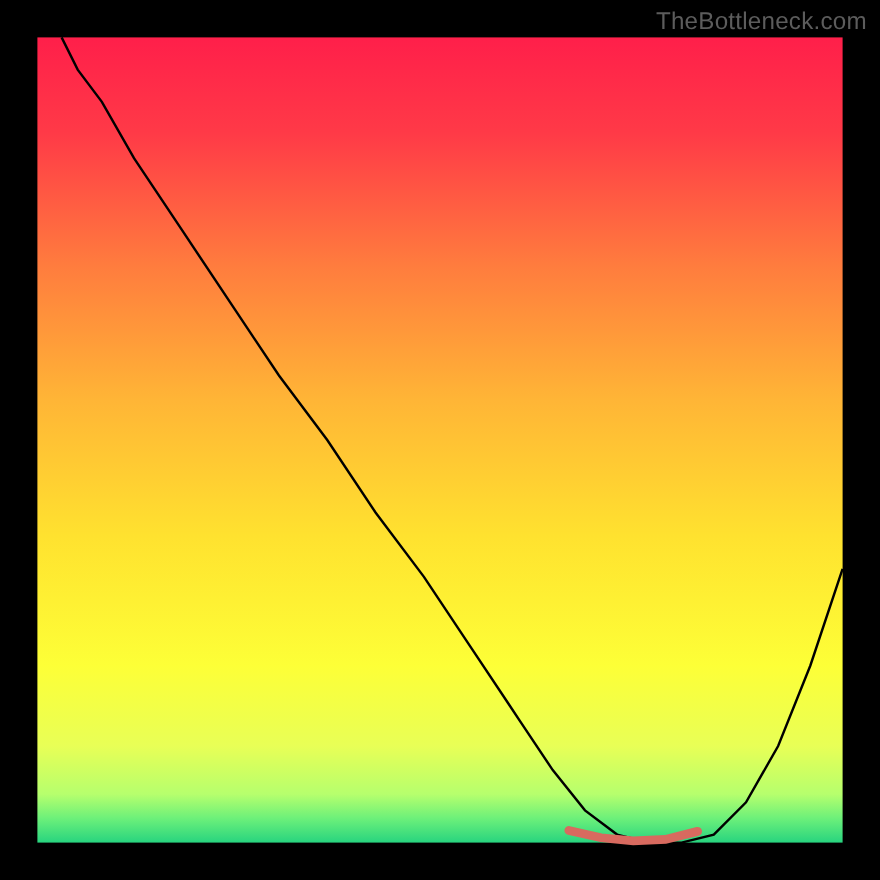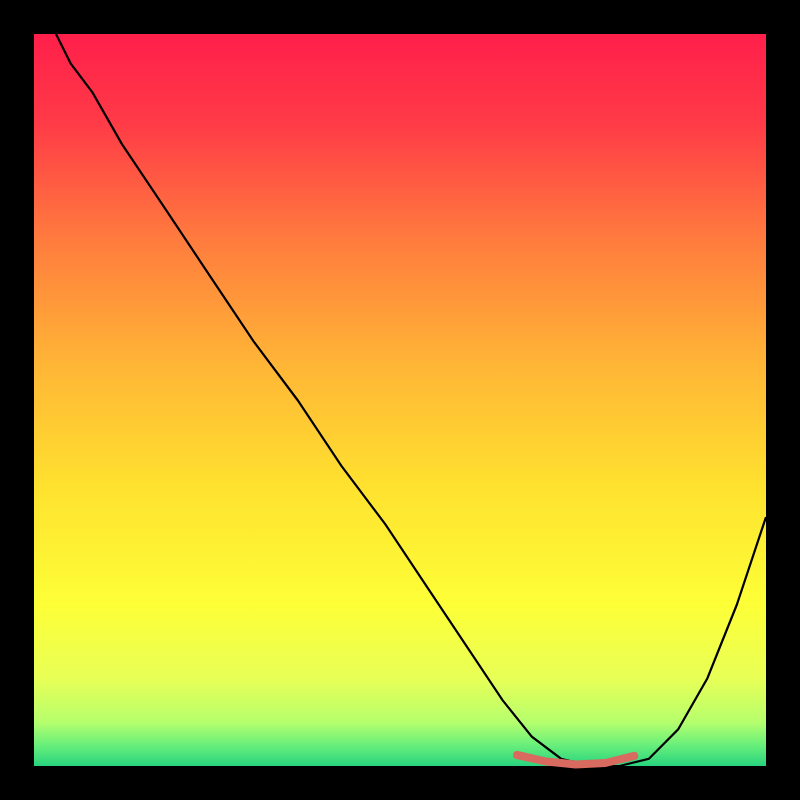--- a/index.html
+++ b/index.html
@@ -27,20 +27,21 @@
     font-weight: 500;
   }
   svg {
     display: block;
   }
 </style>
 </head>
 <body>
 
 <div class="frame">
+  <div class="watermark">TheBottleneck.com</div>
 
   <svg id="chart-svg" width="800" height="800" viewBox="0 0 800 800">
     <defs>
       <linearGradient id="bg-grad" x1="0" y1="0" x2="0" y2="1">
           <stop offset="0%" stop-color="#ff1f4a"></stop>
           <stop offset="12%" stop-color="#ff3a47"></stop>
           <stop offset="28.000000000000004%" stop-color="#ff7b3e"></stop>
           <stop offset="45%" stop-color="#ffb536"></stop>
           <stop offset="62%" stop-color="#ffe22f"></stop>
           <stop offset="78%" stop-color="#fdff37"></stop>

